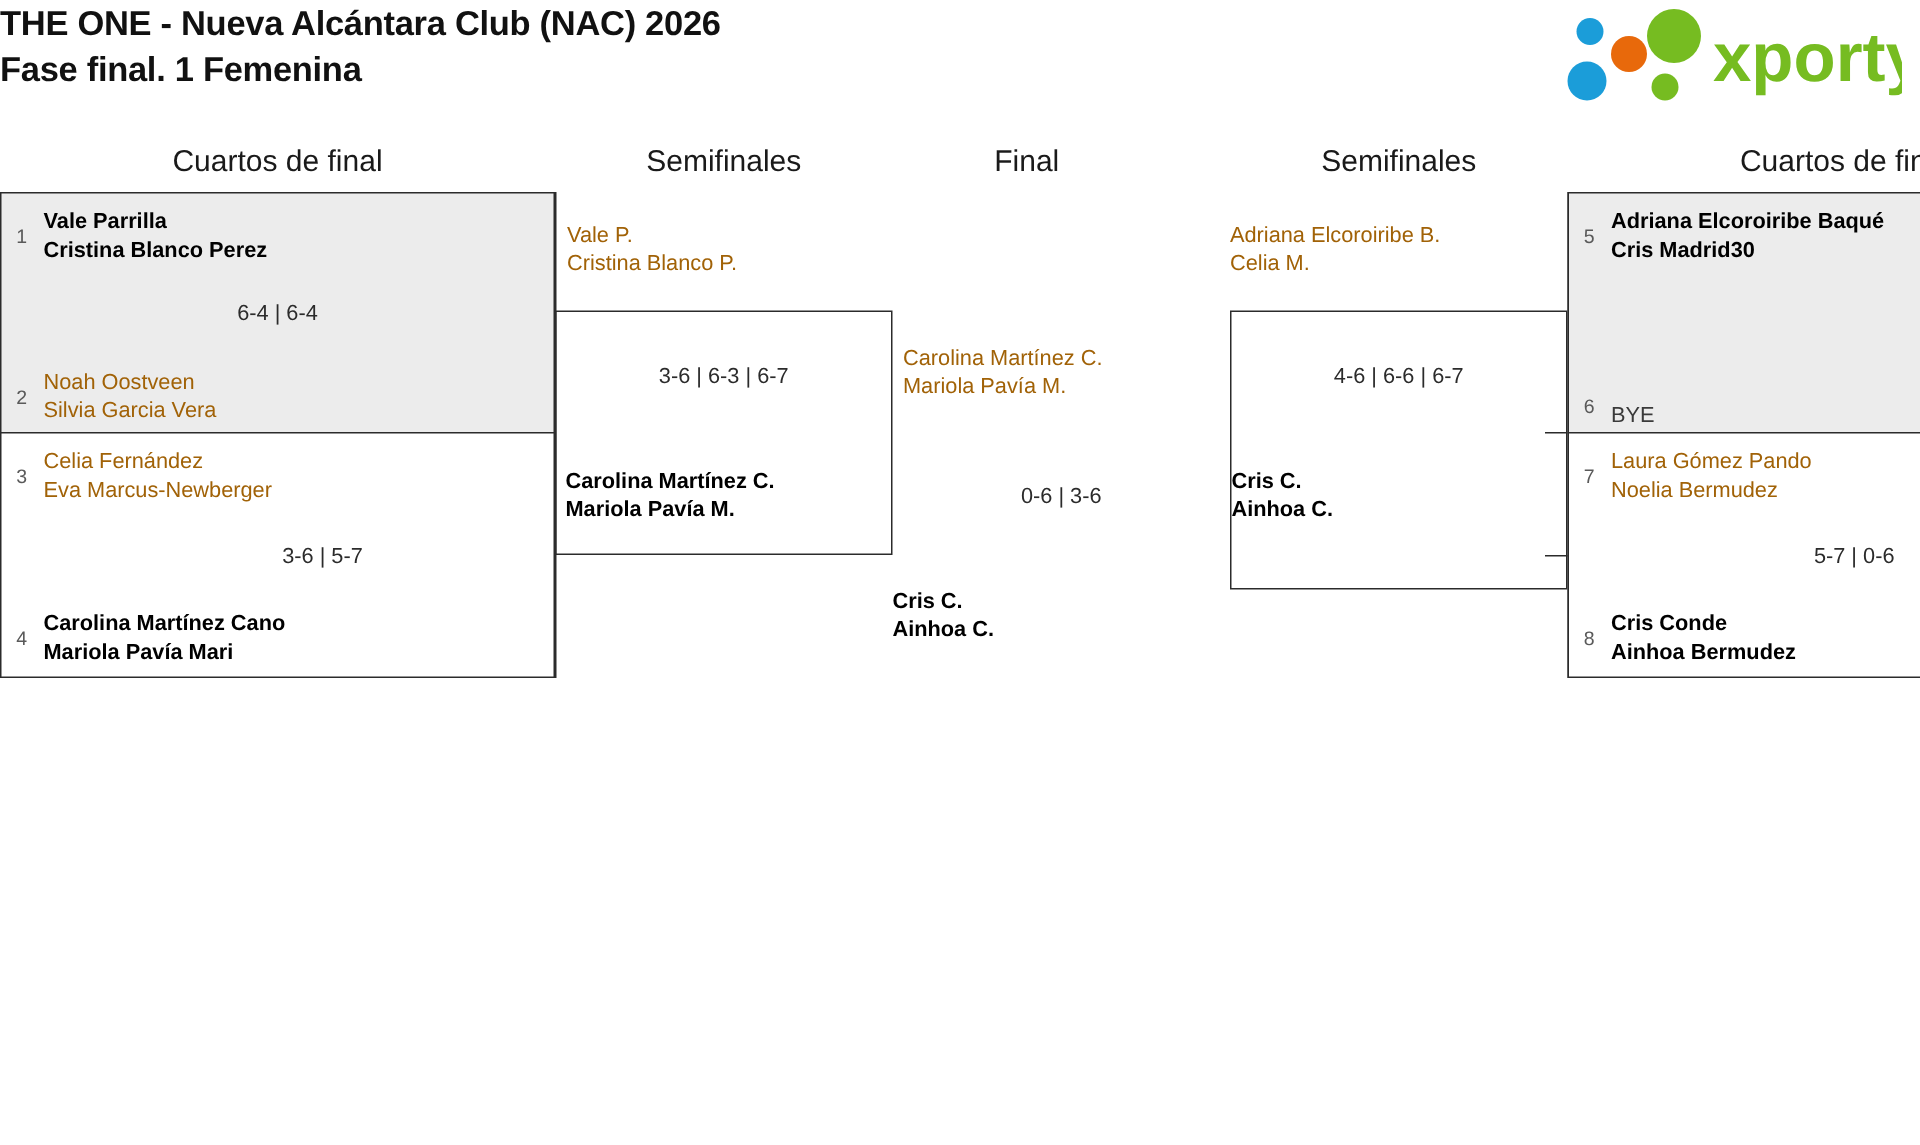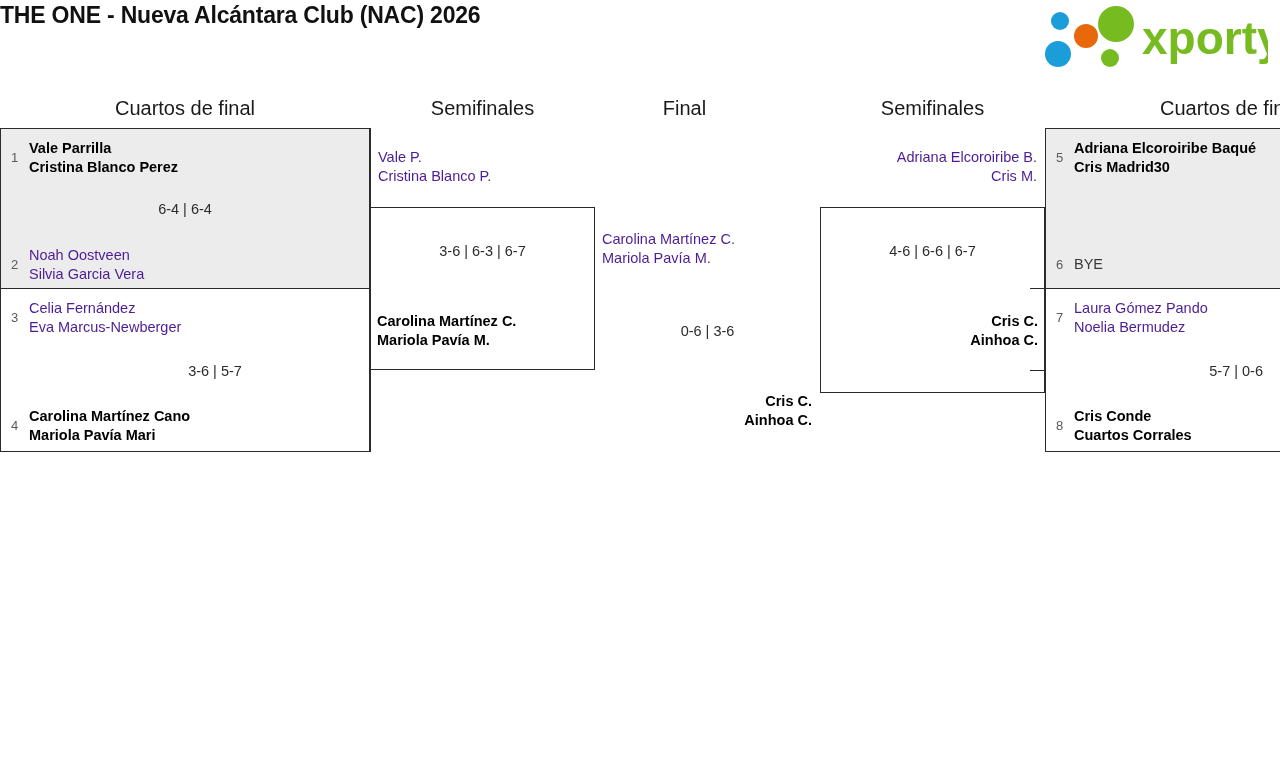--- a/index.html
+++ b/index.html
@@ -33,44 +33,45 @@
   .box.plain { background: #ffffff; }
 
   
   .team { position: absolute; display: flex; align-items: center; gap: 9px; }
   .team.right { flex-direction: row-reverse; }
   .seed {
     font-size: 13px; color: #5a5a5a; line-height: 14px;
     min-width: 11px; text-align: center; flex: 0 0 auto;
   }
   .names { line-height: 19px; font-size: 14.5px; white-space: nowrap; }
-  .team.right .names { text-align: right; }
+  .team.right .names { }
   .names .n { display: block; }
   .win .names { font-weight: 700; color: #000; }
-  .lose .names { font-weight: 400; color: #4c1d95; }
-  .bye .names { font-weight: 400; color: #3a3a3a; }
+  .lose .names { font-weight: 400; color: #a16207; }
+  .bye .names { font-weight: 400; color: #3a3a3a; margin-top: 13px; }
 
   .score {
     position: absolute; font-size: 14.5px; color: #2b2b2b;
     white-space: nowrap; line-height: 18px;
   }
   .score.c { text-align: center; }
   .score.r { text-align: right; }
 
   
   .hline { position: absolute; height: 1px; background: #2b2b2b; }
   .vline { position: absolute; width: 1px; background: #2b2b2b; }
 </style>
 </head>
 <body>
 
 <div id="page">
 
   <div class="title-block">
     <div class="title-line">THE ONE - Nueva Alcántara Club (NAC) 2026</div>
+    <div class="title-line">Fase final. 1 Femenina</div>
   </div>
 
   <div class="logo">
     <svg width="230" height="64" viewBox="0 0 230 64" xmlns="http://www.w3.org/2000/svg" aria-label="xporty">
       <g>
         <circle cx="22" cy="15" r="9" fill="#1b9dd9"></circle>
         <circle cx="48" cy="30" r="12" fill="#e8690b"></circle>
         <circle cx="20" cy="48" r="13" fill="#1b9dd9"></circle>
         <circle cx="78" cy="18" r="18" fill="#76bc21"></circle>
         <circle cx="72" cy="52" r="9" fill="#76bc21"></circle>
@@ -150,21 +151,21 @@
   <div class="team right win" style="left:595px; top:392px; width:217px;">
     <span class="names" style="width:100%;">
       <span class="n">Cris C.</span>
       <span class="n">Ainhoa C.</span>
     </span>
   </div>
 
   <div class="team right lose" style="left:820px; top:148px; width:217px;">
     <span class="names" style="width:100%;">
       <span class="n">Adriana Elcoroiribe B.</span>
-      <span class="n">Cris M.</span>
+      <span class="n">Celia M.</span>
     </span>
   </div>
 
   <div class="box plain" style="left:820px; top:207px; width:225px; height:186px;">
     <div class="score c" style="left:0px; top:34px; width:223px;">4-6 | 6-6 | 6-7</div>
     <div class="team right win" style="left:0px; top:104px; width:217px;">
       <span class="names" style="width:100%;">
         <span class="n">Cris C.</span>
         <span class="n">Ainhoa C.</span>
       </span>
@@ -194,21 +195,21 @@
       <span class="names">
         <span class="n">Laura Gómez Pando</span>
         <span class="n">Noelia Bermudez</span>
       </span>
     </div>
     <div class="score r" style="left:0px; top:73px; width:217px;">5-7 | 0-6</div>
     <div class="team win" style="left:8px; top:118px;">
       <span class="seed">8</span>
       <span class="names">
         <span class="n">Cris Conde</span>
-        <span class="n">Cuartos Corrales</span>
+        <span class="n">Ainhoa Bermudez</span>
       </span>
     </div>
   </div>
 
   <div class="hline" style="left:370px; top:207px; width:0px;"></div>
   <div class="vline" style="left:370px; top:128px; height:324px;"></div>
 
   <div class="hline" style="left:595px; top:207px; width:0px;"></div>
 
   <div class="vline" style="left:1045px; top:128px; height:324px;"></div>

